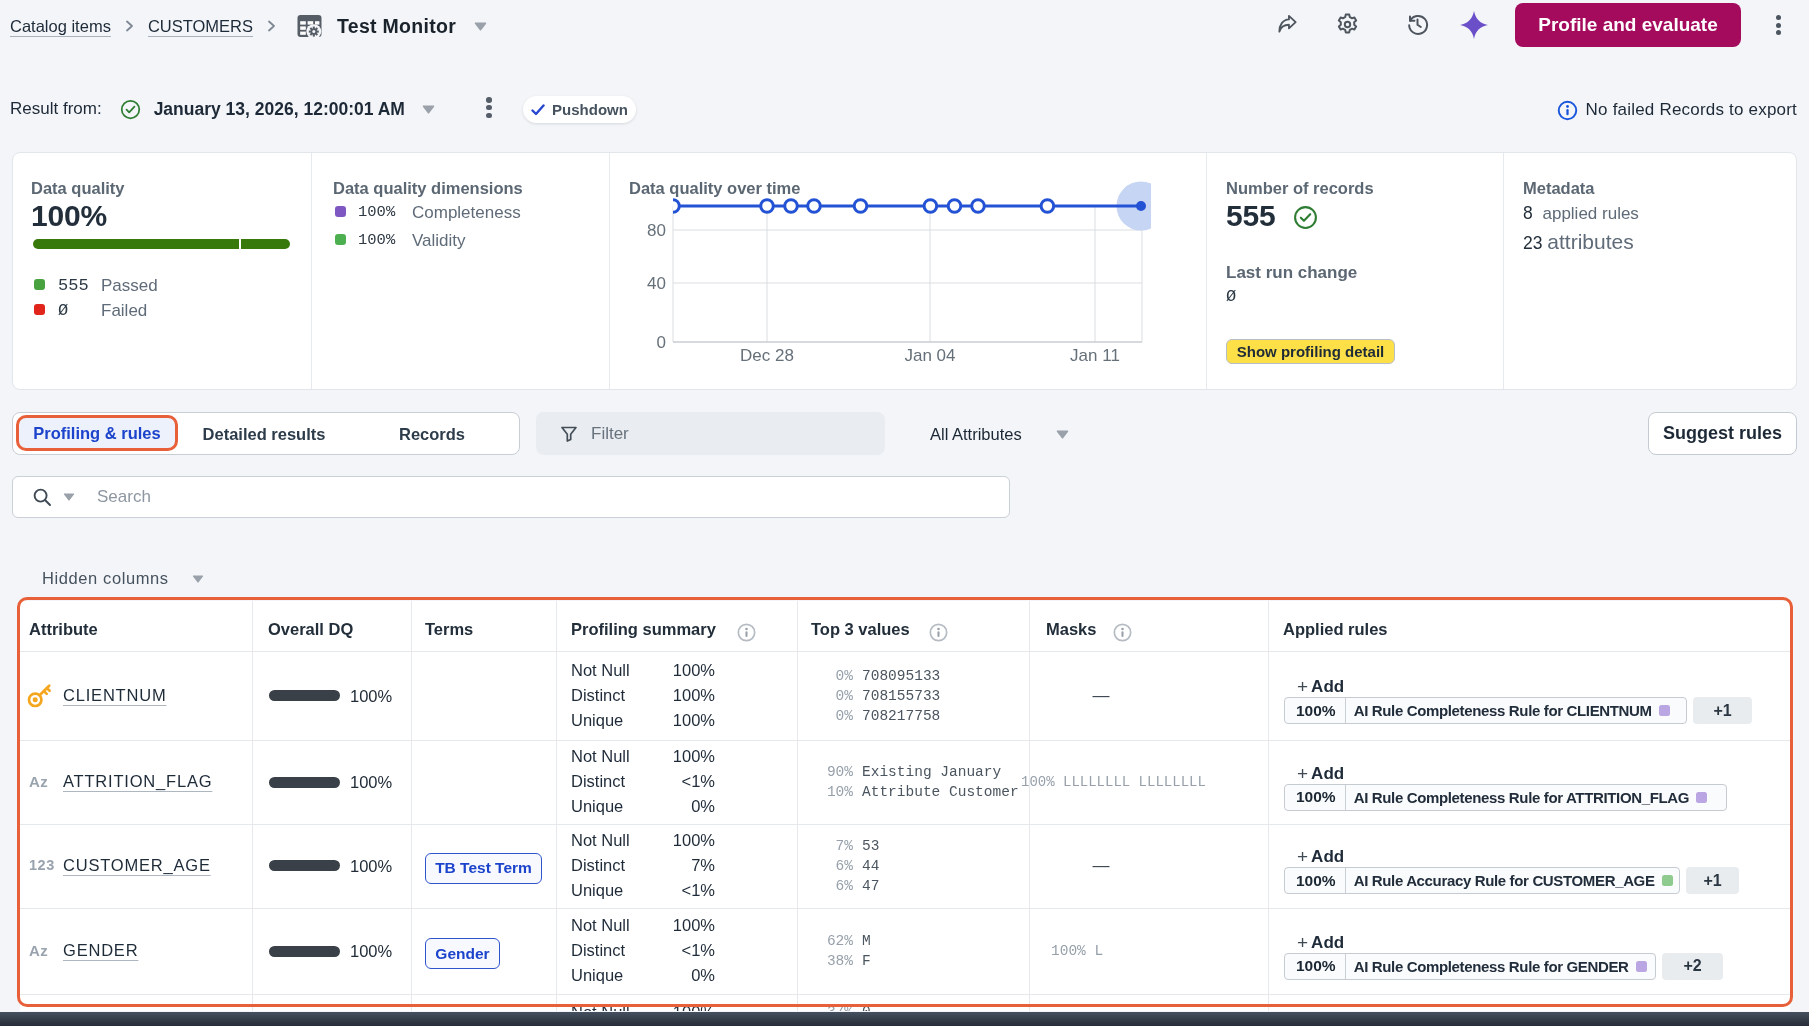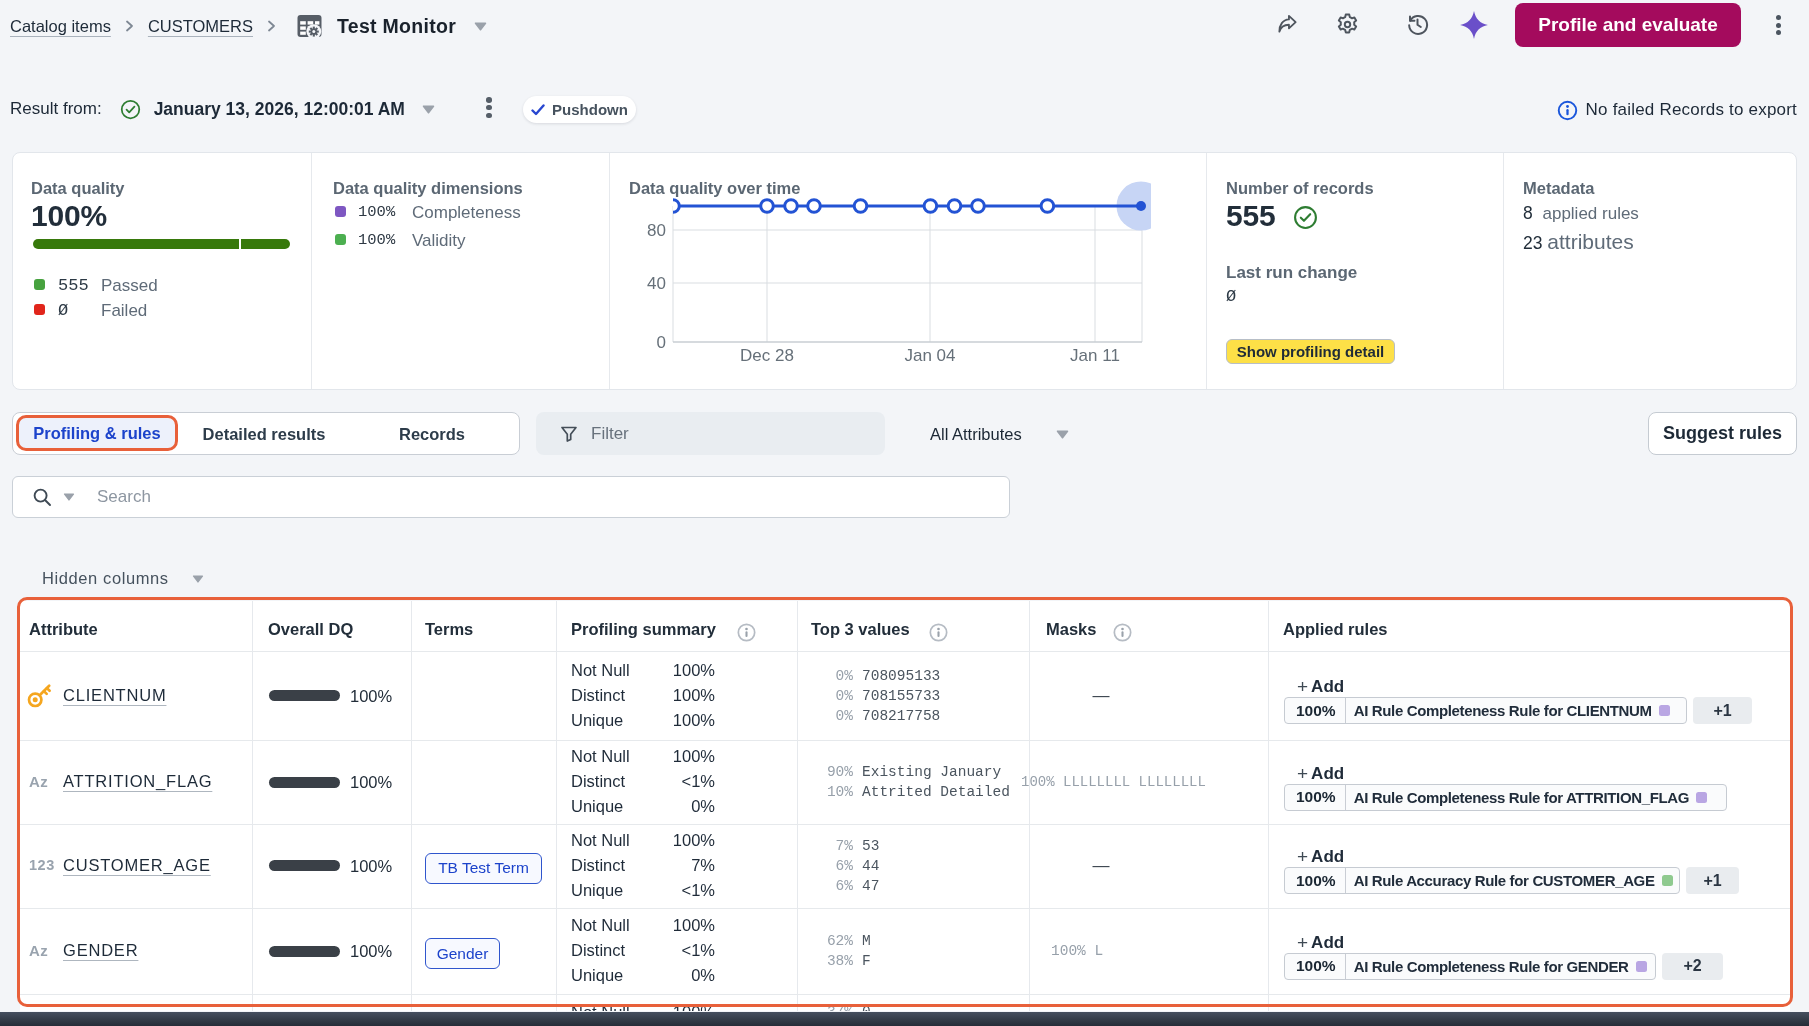--- a/index.html
+++ b/index.html
@@ -21,21 +21,21 @@
 .t3p{position:absolute;font-size:14.5px;width:60px;text-align:right;left:773px;color:#97a0aa}
 .t3v{position:absolute;font-size:14.5px;left:842px;color:#4b555f}
 .addrow{position:absolute;left:1277px;font-size:17px;font-weight:600;color:#1f2b39}
 .addrow .pl{font-weight:400;color:#3f4a54;font-size:19px;margin-right:3px;vertical-align:-1px}
 .chip{position:absolute;left:1264px;height:27px;border:1px solid #c6cbd2;background:#fafbfc;border-radius:4px;display:flex;align-items:center;overflow:hidden}
 .chip .pc{font-size:15.5px;font-weight:700;color:#1b2733;padding:0 9px 0 11px}
 .chip .dv{width:1px;flex:none;align-self:stretch;background:#c9cdd4}
 .chip .nm{font-size:15px;font-weight:600;color:#212d3b;padding-left:8px;white-space:nowrap;letter-spacing:-.35px}
 .chip .sq{width:11px;height:11px;border-radius:2.5px;margin:0 10px 0 7px;flex:none}
 .pluschip{position:absolute;height:27px;background:#e9ecef;border-radius:4px;display:flex;align-items:center;justify-content:center;font-size:16px;font-weight:600;color:#2a3542}
-.term{position:absolute;left:405px;height:31px;border:1.5px solid #2f55cd;border-radius:6px;background:#f7f9ff;display:flex;align-items:center;justify-content:center;font-size:15.5px;font-weight:400;color:#1c43cb}
+.term{position:absolute;left:405px;height:31px;border:1.5px solid #2f55cd;border-radius:6px;background:#f7f9ff;display:flex;align-items:center;justify-content:center;font-size:15.5px;font-weight:700;color:#1c43cb}
 .hcell{position:absolute;top:19px;font-size:16.5px;font-weight:700;color:#222e3a}
 </style></head><body>
 
 <div class="abs flex" style="left:10px;top:11px;height:30px">
 <a class="lnk" style="font-size:16.5px">Catalog items</a>
 <svg width="11" height="16" viewBox="0 0 11 16" style="margin:0 13px">
       <path d="M3 3.5 L8 8 L3 12.5" stroke="#7e8894" stroke-width="1.8" fill="none" stroke-linecap="round" stroke-linejoin="round"></path>
     </svg>
 <a class="lnk" style="font-size:16.5px">CUSTOMERS</a>
 <svg width="11" height="16" viewBox="0 0 11 16" style="margin:0 13px">
@@ -302,21 +302,21 @@
 <div class="dqtxt" style="left:330px;top:172px">100%</div>
 <div class="plab" style="top:146px">Not Null</div>
 <div class="pval" style="top:146px">100%</div>
 <div class="plab" style="top:171px">Distinct</div>
 <div class="pval" style="top:171px">&lt;1%</div>
 <div class="plab" style="top:196px">Unique</div>
 <div class="pval" style="top:196px">0%</div>
 <div class="t3p mono" style="top:163px">90%</div>
 <div class="t3v mono" style="top:163px">Existing January</div>
 <div class="t3p mono" style="top:183px">10%</div>
-<div class="t3v mono" style="top:183px">Attrited Detailed</div>
+<div class="t3v mono" style="top:183px">Attribute Customer</div>
 <div class="abs mono" style="left:1001px;top:173px;font-size:14px;color:#97a0aa">100% LLLLLLLL LLLLLLLL</div>
 <div class="addrow" style="top:161.5px"><span class="pl">+</span>Add</div>
 <div class="chip" style="top:182.5px;width:443px">
       <span class="pc">100%</span>
       <span class="dv"></span>
       <span class="nm">AI Rule Completeness Rule for ATTRITION_FLAG</span>
       <span class="sq" style="background:#b9a6e3"></span>
     </div>
 <div class="abs pfx" style="left:9px;top:255.5px;font-size:14.5px">123</div>
 <div class="abs attr" style="left:43px;top:254.5px">CUSTOMER_AGE</div>

